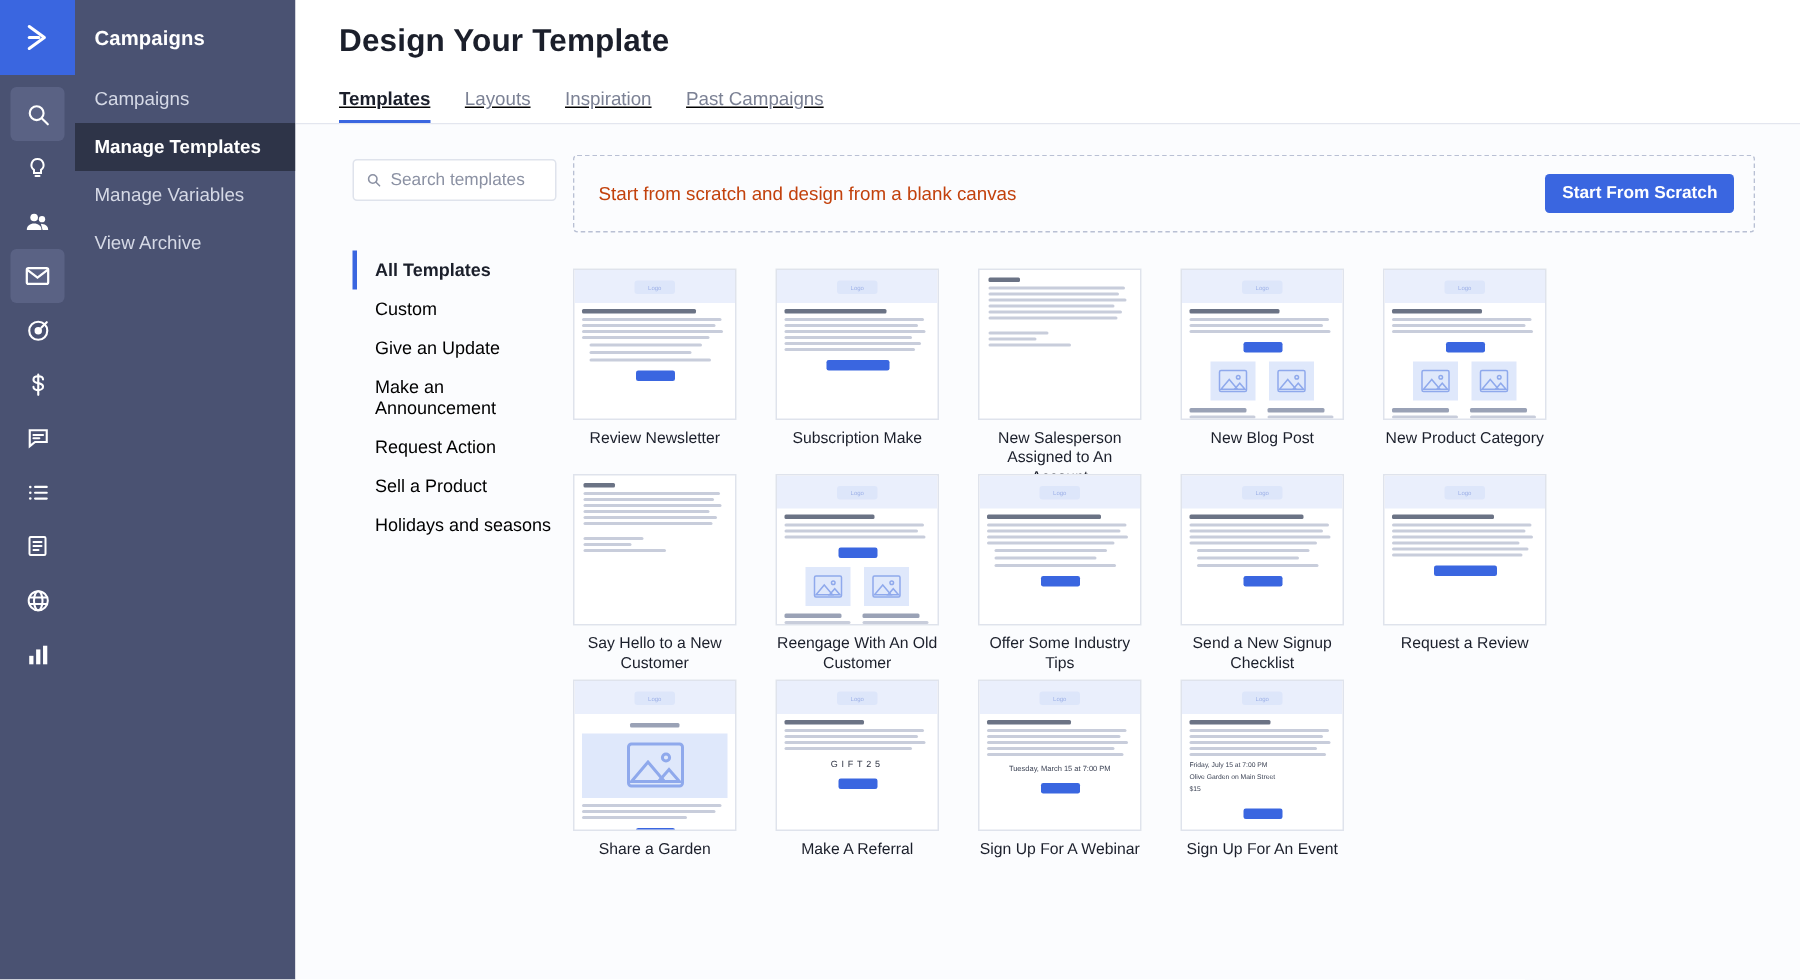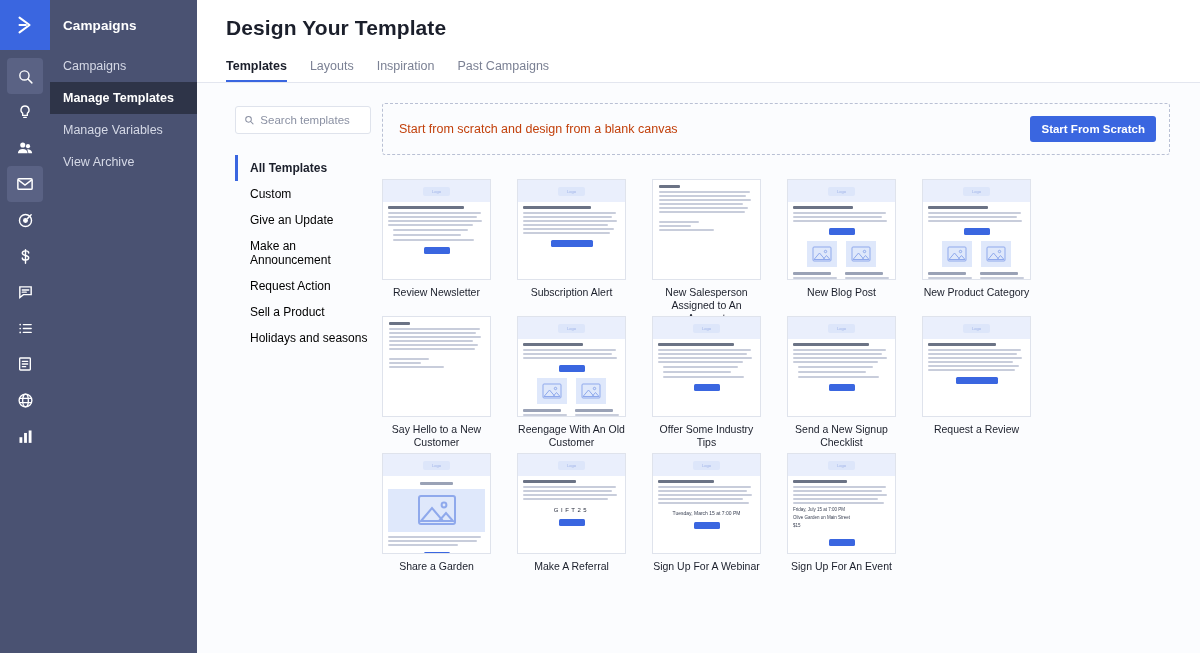--- a/index.html
+++ b/index.html
@@ -46,40 +46,40 @@
   .nav-item.active {
     background: #2e3448; color: #ffffff; font-weight: bold;
   }
 
   
   .main { flex: 1 1 auto; height: 653px; background: #ffffff;
           display: flex; flex-direction: column; overflow: hidden; }
   .page-head { padding: 16px 0 0 29px; }
   .page-title { font-size: 21px; font-weight: bold; color: #1b1f2b; letter-spacing: .1px; }
   .tabs { display: flex; gap: 23px; padding: 19px 0 0 29px;
-          border-bottom: 1px solid #e3e6ef; }
+          border-bottom: 1px solid #e3e6ef; text-decoration: underline; }
   .tab { font-size: 12.5px; color: #7b8194; padding-bottom: 7px;
          border-bottom: 2px solid transparent; }
   .tab.active { color: #1b1f2b; font-weight: bold; border-bottom-color: #3a66e0; }
 
   .body { flex: 1 1 auto; display: flex; overflow: hidden;
           background: #fbfcfe; }
 
   
   .filters { width: 175px; flex: 0 0 175px; padding: 23px 0 0 38px; }
   .search-box {
     width: 136px; height: 28px; border: 1px solid #dfe3ec; background: #fff;
     border-radius: 3px; display: flex; align-items: center; padding: 0 8px; gap: 6px;
   }
   .search-box input {
     border: none; outline: none; font-size: 11.5px; color: #5c6377;
     font-family: "Liberation Sans", sans-serif; width: 100%; background: transparent;
   }
   .search-box input::placeholder { color: #8b91a3; }
-  .cat-list { margin-top: 21px; }
+  .cat-list { margin-top: 33px; }
   .cat {
     font-size: 12px; color: #000000; padding: 6px 0 6px 12px;
     border-left: 3px solid transparent;
   }
   .cat.active { color: #1b1f2b; font-weight: bold; border-left-color: #3a66e0; }
 
   
   .content { flex: 1 1 auto; padding: 20px 30px 0 10px; overflow: hidden; }
   .scratch {
     border: 1px dashed #b9c0d4; border-radius: 3px; height: 52px;
@@ -301,21 +301,21 @@
                   <div class="t-h" style="width:70%"></div>
                   <div class="t-l" style="width:96%"></div>
                   <div class="t-l" style="width:92%"></div>
                   <div class="t-l" style="width:97%"></div>
                   <div class="t-l" style="width:88%"></div>
                   <div class="t-l" style="width:94%"></div>
                   <div class="t-l" style="width:90%"></div>
         <div class="t-btn wide"></div>
                 </div>
               </div>
-    <div class="card-label">Subscription Alert</div>
+    <div class="card-label">Subscription Make</div>
   </div>
   <div class="card">
     <div class="thumb">
                 <div class="t-pad" style="padding:5px 6px">
                   <div class="t-h" style="width:22%"></div>
                   <div class="t-l" style="width:96%"></div>
                   <div class="t-l" style="width:92%"></div>
                   <div class="t-l" style="width:97%"></div>
                   <div class="t-l" style="width:88%"></div>
                   <div class="t-l" style="width:94%"></div>

